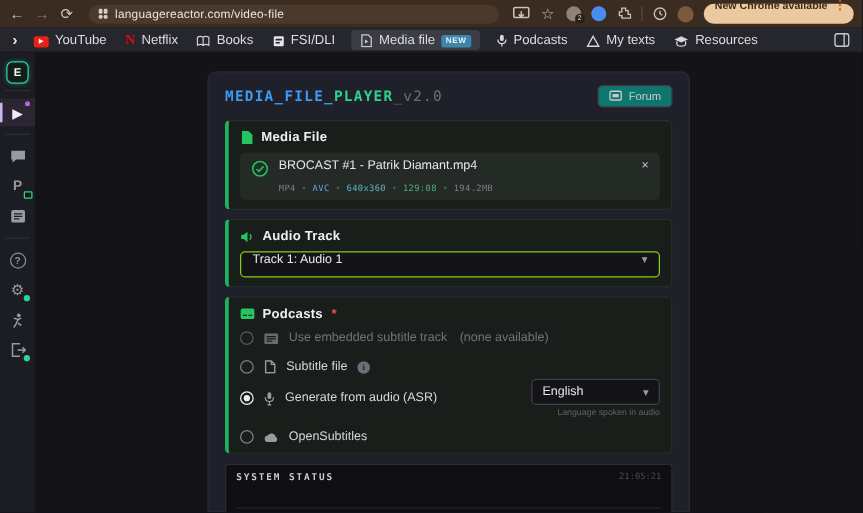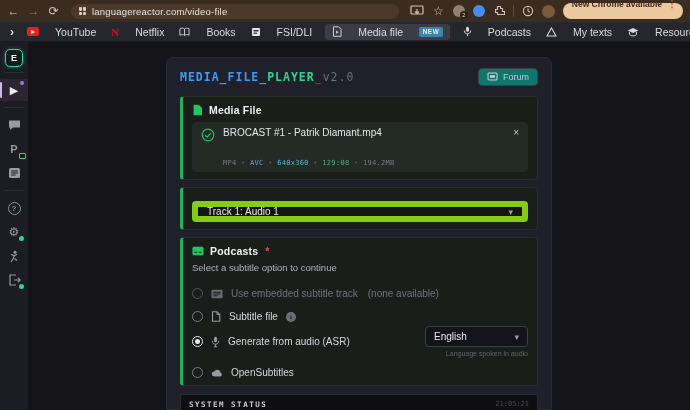--- a/index.html
+++ b/index.html
@@ -22,21 +22,21 @@
   .extbadge{position:absolute;right:-3px;bottom:-2px;width:8px;height:8px;border-radius:50%;background:#2b2018;color:#e8ddcf;font-size:5.5px;display:flex;align-items:center;justify-content:center}
   .vdiv{width:1px;height:12px;background:#5c4a3a}
   .avatar{width:13px;height:13px;border-radius:50%;background:radial-gradient(circle at 35% 35%,#c9a27a,#7a5a3c 70%,#4a3категория424 100%);background-color:#7a5a3c}
   .updatepill{height:16px;background:#ecc89f;border-radius:8px;display:flex;align-items:center;gap:5px;padding:0 6px 15px 9px;cursor:pointer}
   .updatepill .txt{font-size:8.5px;font-weight:bold;color:#3d2c1c;white-space:nowrap}
   .updatepill .dots{color:#c2631f;font-size:10px;font-weight:bold}
 
   
   .bmbar{height:20px;background:#26262d;display:flex;align-items:center;padding:0 10px;gap:15px;border-bottom:1px solid #1b1b20}
   .bm-expand{color:#e8e8ec;font-size:12px;font-weight:bold;margin-right:-2px}
-  .bm{display:flex;align-items:center;gap:16px;font-size:10.5px;color:#dcdce2;cursor:pointer;white-space:nowrap}
+  .bm{display:flex;align-items:flex-end;gap:5px;font-size:10.5px;color:#dcdce2;cursor:pointer;white-space:nowrap}
   .bm.active{background:#3c3c47;border-radius:3px;padding:2px 7px;margin:0 -2px}
   .newbadge{background:#3d86a9;color:#e2f4fb;font-size:6.5px;font-weight:bold;letter-spacing:.5px;padding:1.5px 3.5px;border-radius:2px}
   .fav-yt{width:12px;height:9px;background:#e62117;border-radius:2px;display:flex;align-items:center;justify-content:center}
   .fav-yt i{width:0;height:0;border-left:4px solid #fff;border-top:2.5px solid transparent;border-bottom:2.5px solid transparent}
   .fav-nf{color:#e50914;font-weight:bold;font-size:11px;font-family:"Liberation Serif",serif}
   .bm-panel{margin-left:auto}
 
   
   .shell{display:flex;height:368px}
   .sidebar{width:28px;background:#1c1c23;display:flex;flex-direction:column;align-items:center;padding-top:7px;flex-shrink:0}
@@ -62,27 +62,27 @@
   .t-blue{color:#3d9bf5}.t-green{color:#2dd48f}.t-ver{color:#6f6f78;font-weight:normal}
   .forumbtn{display:flex;align-items:center;gap:5px;background:#0f766e;border:1px solid #3e3e48;border-radius:4px;padding:3px 8px;color:#c9c9d1;font-size:9px;cursor:pointer}
 
   .section{background:#1a1e1b;border:1px solid #263028;border-left:3px solid #21b261;border-radius:4px;padding:7px 9px;margin-bottom:7px}
   .sec-head{display:flex;align-items:center;gap:6px;font-size:10.5px;font-weight:bold;color:#f0f0f3;letter-spacing:.2px}
   .req{color:#e05555;font-weight:bold;margin-left:1px}
 
   .filecard{margin-top:6px;background:#242a25;border-radius:4px;padding:5px 9px;display:flex;align-items:flex-start}
   .fc-body{margin-left:8px;flex:1}
   .fname{font-size:10px;color:#e6e6ea}
-  .fmeta{font-size:7px;margin-top:21px;letter-spacing:.3px}
+  .fmeta{font-size:7px;margin-top:9px;letter-spacing:.3px}
   .fmeta span{color:#7d7d86}
   .fmeta .m-codec{color:#6f9fd8}.fmeta .m-res{color:#56b4c8}.fmeta .m-dur{color:#4fae7f}
   .fmeta span + span::before{content:" \2022  ";color:#55555e}
   .fclose{color:#c4c4cc;font-size:10px;margin-left:8px;cursor:pointer}
 
-  .selectbox{margin-top:6px;height:21px;background:#141418;border:6px solid #84cc16;border-radius:4px;display:flex;align-items:center;justify-content:space-between;padding:0 9px;cursor:pointer}
+  .selectbox{margin-top:6px;height:21px;background:#141418;border:1px solid #84cc16;border-radius:4px;display:flex;align-items:flex-start;justify-content:space-between;padding:0 9px;cursor:pointer}
   .selectbox .val{font-size:10px;color:#e8e8ec}
   .chev{color:#9a9aa2;font-size:9px}
 
   .sub-desc{font-size:9.5px;color:#b2b2bb;margin:5px 0 7px}
   .opt{display:flex;align-items:flex-end;gap:8px;min-height:19px;margin-bottom:4px;cursor:pointer}
   .radio{width:11px;height:11px;border:1.5px solid #7c7c86;border-radius:50%;flex-shrink:0;position:relative}
   .radio.on{border-color:#ececf2}
   .radio.on::after{content:"";position:absolute;inset:2px;border-radius:50%;background:#ececf2}
   .radio.dis{border-color:#55555e}
   .opt-label{font-size:10px;color:#d6d6dd}
@@ -90,21 +90,21 @@
   .opt-note{font-size:10px;color:#9a9aa2;margin-left:2px}
   .infoc{width:10px;height:10px;border-radius:50%;background:#6e6e78;color:#1a1e1b;font-size:7px;font-weight:bold;display:flex;align-items:center;justify-content:center;font-family:"Liberation Serif",serif}
   .opt-asr{align-items:center;margin-bottom:2px}
   .asr-left{display:flex;align-items:center;gap:8px;height:21px;flex:1}
   .asr-right{width:103px}
   .langsel{height:21px;background:#141418;border:1px solid #3e3e47;border-radius:4px;display:flex;align-items:center;justify-content:space-between;padding:0 8px;cursor:pointer}
   .langsel .val{font-size:10px;color:#e8e8ec}
   .langhint{font-size:7px;color:#62626b;text-align:right;margin-top:3px}
 
   .statusbox{background:#0e0e13;border:1px solid #2a2a31;border-radius:3px;padding:5px 8px 7px;margin:1px 0 9px}
-  .st-head{display:flex;justify-content:space-between;border-bottom:1px solid #242429;padding-bottom:1px;margin-bottom:5px}
+  .st-head{display:flex;justify-content:space-between;border-bottom:1px solid #242429;padding-bottom:20px;margin-bottom:5px}
   .st-title{font-size:7.5px;font-weight:bold;letter-spacing:1.5px;color:#cacad1}
   .st-clock{font-size:7px;color:#4a4a53}
 </style>
 </head>
 <body>
 
 <div class="topbar">
   <span class="navg">←</span>
   <span class="navg dim">→</span>
   <span class="navg">⟳</span>
@@ -285,36 +285,42 @@
             <div class="fname">BROCAST #1 - Patrik Diamant.mp4</div>
             <div class="fmeta mono">
               <span class="m-fmt">MP4</span><span class="m-codec">AVC</span><span class="m-res">640x360</span><span class="m-dur">129:08</span><span class="m-size">194.2MB</span>
             </div>
           </div>
           <span class="fclose">×</span>
         </div>
       </div>
 
       <div class="section">
+        <div class="sec-head">
+          <svg width="12" height="11" viewBox="0 0 12 11">
+              <path d="M1 3.8h2L6 1.3v8.4L3 7.2H1z" fill="#22c55e"></path>
+              <path d="M7.8 3.4c1.3 1 1.3 3.2 0 4.2" stroke="#22c55e" stroke-width="1.1" fill="none"></path>
+            </svg>
+          <span>Audio Track</span>
+        </div>
         <div class="selectbox">
           <span class="val">Track 1: Audio 1</span>
           <span class="chev">▾</span>
         </div>
       </div>
 
       <div class="section">
         <div class="sec-head">
           <svg width="12" height="10" viewBox="0 0 12 10">
               <rect x="0.5" y="0.8" width="11" height="8.4" rx="1.5" fill="#22c55e"></rect>
               <path d="M2.3 6.3h3.2M6.7 6.3h3" stroke="#14291c" stroke-width="1.1"></path>
             </svg>
           <span>Podcasts</span>
           <span class="req">*</span>
         </div>
-        <div class="sub-desc">Select a subtitle option to continue</div>
 
         <div class="opt dis">
           <span class="radio dis"></span>
           <svg width="12" height="10" viewBox="0 0 12 10">
               <rect x="0.5" y="0.8" width="11" height="8.4" rx="1" fill="#6a6a73"></rect>
               <path d="M2.3 3.3h7.4M2.3 5h7.4M2.3 6.8h4.5" stroke="#1a1e1b" stroke-width="1"></path>
             </svg>
           <span class="opt-label">Use embedded subtitle track</span>
           <span class="opt-note">(none available)</span>
         </div>

